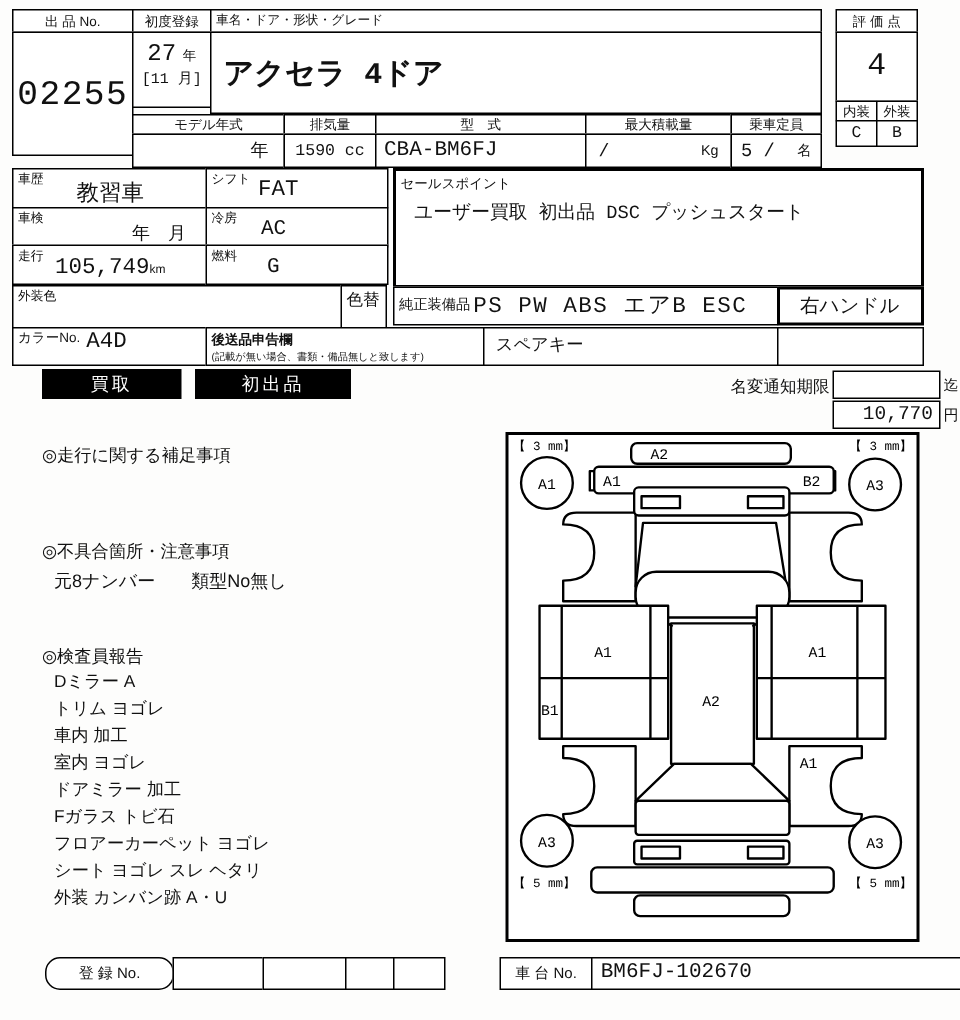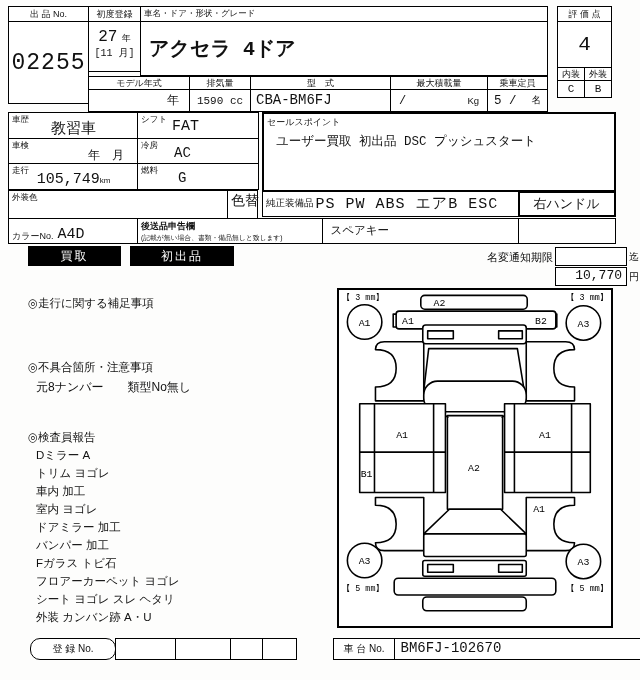--- a/index.html
+++ b/index.html
@@ -89,30 +89,30 @@
 
   <div class="cell thick" style="left:262px;top:112px;width:354px;height:80px;">
     <div style="font-size:9px;margin:2px 0 0 3px;">セールスポイント</div>
     <div class="mono" style="font-size:12.5px;margin:4px 0 0 12px;">ユーザー買取 初出品 DSC プッシュスタート</div>
   </div>
 
   <div class="cell" style="left:8px;top:190px;width:221px;height:29px;">
       <span class="lbl">外装色</span>
     </div>
   <div class="cell" style="left:227px;top:190px;width:31px;height:29px;">
-      <span class="lbl" style="font-size:14px;text-align:center;">色替</span>
+      <span class="lbl" style="font-size:11px;text-align:center;">色替</span>
     </div>
 
   <div class="cell" style="left:262px;top:190.5px;width:257px;height:26px;display:flex;align-items:center;">
     <span style="font-size:9.5px;padding:0 2px 0 3px;">純正装備品</span>
     <span class="mono" style="font-size:15px;letter-spacing:1px;">PS PW ABS エアB ESC</span>
   </div>
   <div class="cell thick cv" style="left:517.5px;top:190.5px;width:98px;height:26px;font-size:13px;">右ハンドル</div>
 
-  <div class="cell" style="left:8px;top:217.5px;width:131px;height:26px;display:flex;align-items:flex-end;">
+  <div class="cell" style="left:8px;top:217.5px;width:131px;height:26px;display:flex;align-items:flex-start;">
     <span style="font-size:9px;padding:0 4px 0 3px;">カラーNo.</span>
     <span class="mono" style="font-size:15px;">A4D</span>
   </div>
   <div class="cell" style="left:137px;top:217.5px;width:186px;height:26px;">
     <div style="font-size:9px;margin:1px 0 0 3px;font-weight:bold;">後送品申告欄</div>
     <div style="font-size:6.8px;margin:0 0 0 3px;white-space:nowrap;">(記載が無い場合、書類・備品無しと致します)</div>
   </div>
   <div class="cell mono" style="left:321.5px;top:217.5px;width:197px;height:26px;font-size:11.5px;line-height:24px;padding-left:8px;">スペアキー</div>
   <div class="cell" style="left:517.5px;top:217.5px;width:98px;height:26px;"></div>
 
@@ -131,21 +131,20 @@
   <div class="heading" style="left:28px;top:360px;">◎不具合箇所・注意事項</div>
   <div class="abs noteline" style="left:36px;top:378px;font-size:12px;">元8ナンバー　　類型No無し</div>
 
   <div class="heading" style="left:28px;top:430px;">◎検査員報告</div>
   <div class="abs" style="left:36px;top:446px;">
     <div class="noteline">Dミラー A</div>
     <div class="noteline">トリム ヨゴレ</div>
     <div class="noteline">車内 加工</div>
     <div class="noteline">室内 ヨゴレ</div>
     <div class="noteline">ドアミラー 加工</div>
-    <div class="noteline">バンパー 加工</div>
     <div class="noteline">Fガラス トビ石</div>
     <div class="noteline">フロアーカーペット ヨゴレ</div>
     <div class="noteline">シート ヨゴレ スレ ヘタリ</div>
     <div class="noteline">外装 カンバン跡 A・U</div>
   </div>
 
   <svg class="abs" style="left:337px;top:288px;border:2px solid #000;background:#fff;" width="276" height="340" viewBox="0 0 276 340">
     <g fill="#fff" stroke="#000" stroke-width="1.6" stroke-linejoin="round">
 
       <path d="M 86,52 L 46,52 Q 37,52 37,60 Q 58,60 58,79 Q 58,98 37,98 L 37,112 L 86,112 Z"></path>

